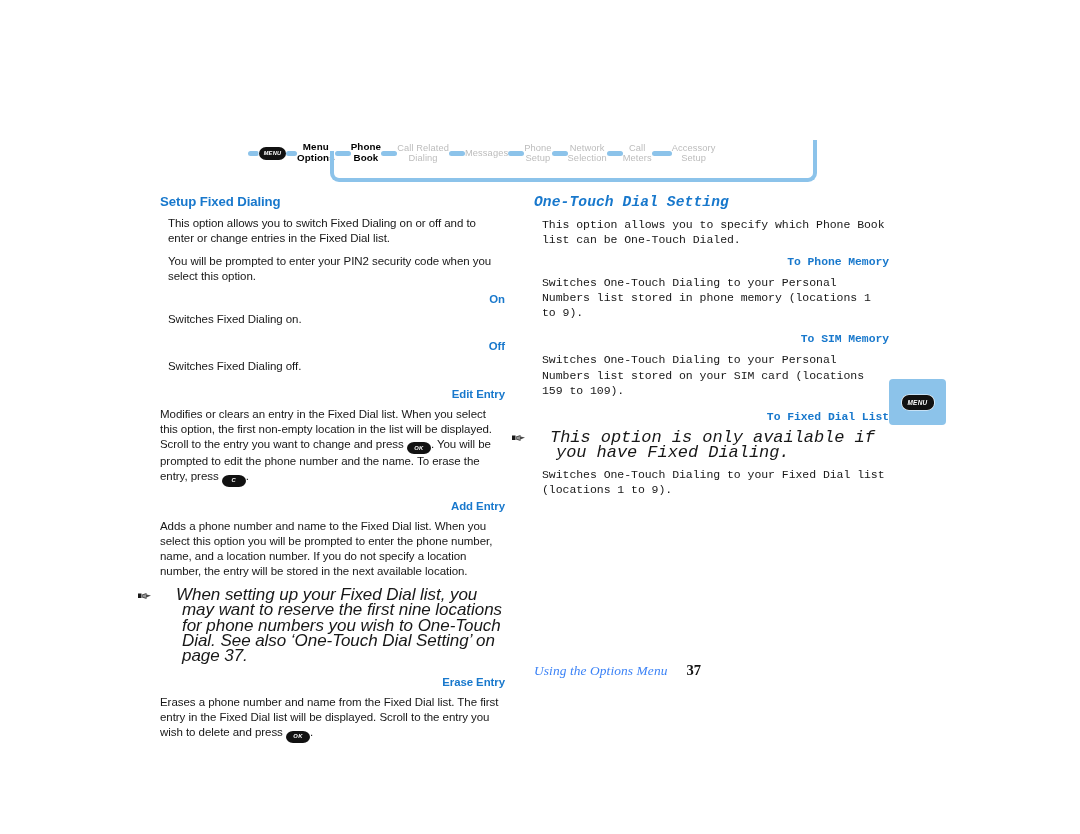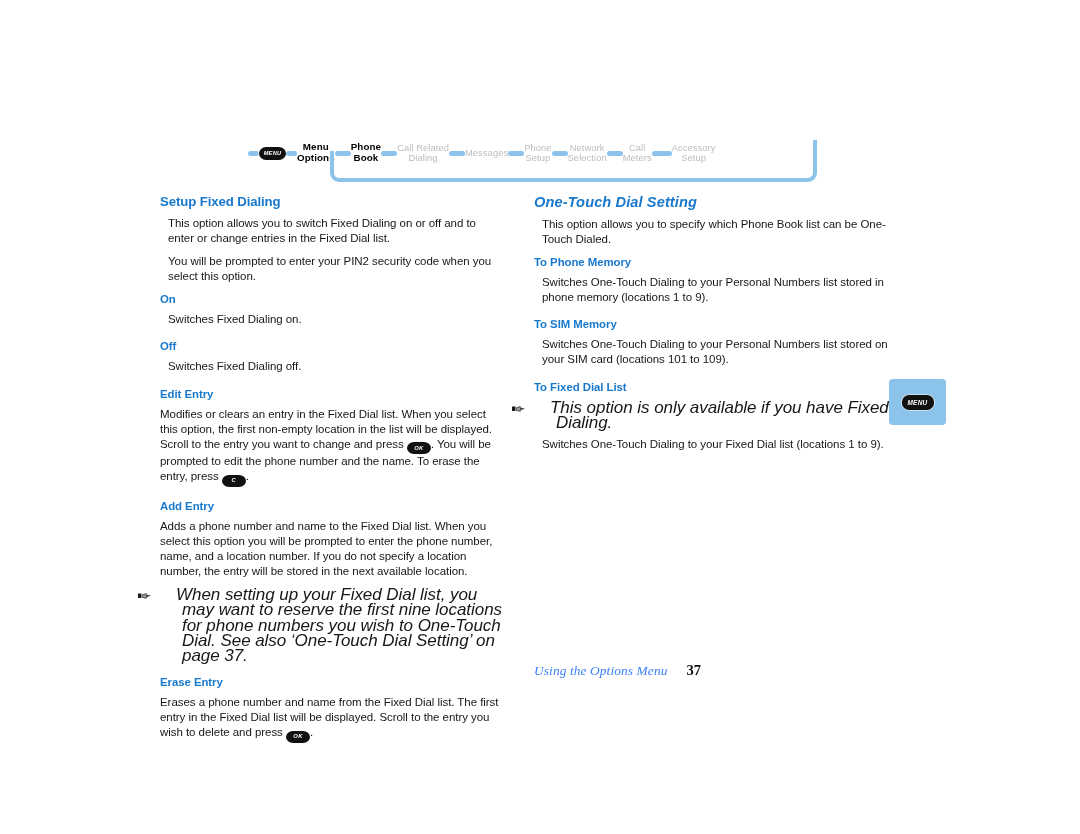--- a/index.html
+++ b/index.html
@@ -98,40 +98,41 @@
     height: 12px;
     background: #8cc3ea;
   }
 
   
   .col {
     position: absolute;
     top: 194px;
   }
   .col-left  { left: 160px; width: 345px; }
-  .col-right { left: 534px; width: 355px; }
+  .col-right { left: 534px; width: 355px; font-family: Liberation Mono, monospace; }
 
   h2.sec-title {
     margin: 0 0 6px 0;
     font-size: 13.2px;
     font-weight: bold;
     color: #1878cc;
     letter-spacing: -0.1px;
   }
   h2.sec-title.italic {
     font-style: italic;
     font-size: 14.6px;
     letter-spacing: 0.1px;
   }
   h3.sub-title {
     margin: 13px 0 3px 0;
     font-size: 11.4px;
     font-weight: bold;
     color: #1878cc;
     letter-spacing: -0.05px;
+    text-align: right;
   }
   h3.sub-title.first { margin-top: 9px; }
 
   p.body {
     margin: 7px 0 8px 0;
     font-size: 11.5px;
     line-height: 15.1px;
     color: #171717;
     letter-spacing: -0.05px;
   }
@@ -327,21 +328,21 @@
   <div class="col col-right">
 
     <h2 class="sec-title italic">One-Touch Dial Setting</h2>
 
     <p class="body indent">This option allows you to specify which Phone Book list can be One-Touch Dialed.</p>
 
     <h3 class="sub-title first">To Phone Memory</h3>
     <p class="body indent">Switches One-Touch Dialing to your Personal Numbers list stored in phone memory (locations 1 to 9).</p>
 
     <h3 class="sub-title">To SIM Memory</h3>
-    <p class="body indent">Switches One-Touch Dialing to your Personal Numbers list stored on your SIM card (locations 101 to 109).</p>
+    <p class="body indent">Switches One-Touch Dialing to your Personal Numbers list stored on your SIM card (locations 159 to 109).</p>
 
     <h3 class="sub-title">To Fixed Dial List</h3>
     <p class="note"><span class="hand"><svg width="14" height="10" viewBox="0 0 28 20" xmlns="http://www.w3.org/2000/svg">
             <rect x="0" y="5" width="7" height="9" fill="#1a1a1a"></rect>
             <path d="M8 7 L17 4 L17 7 L26 9 L17 13 L17 16 L8 13 Z" fill="#4a4a4a"></path>
             <path d="M9 8.5 L16 6.3 L16 13.7 L9 11.5 Z" fill="#9a9a9a"></path>
           </svg></span><span>This option is only available if you have Fixed Dialing.</span></p>
     <p class="body indent">Switches One-Touch Dialing to your Fixed Dial list (locations 1 to 9).</p>
 
   </div>

